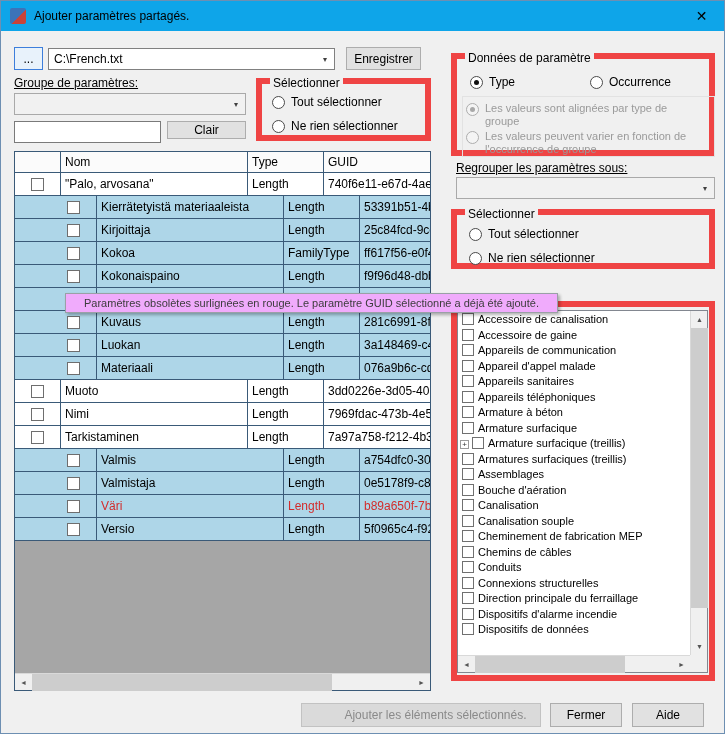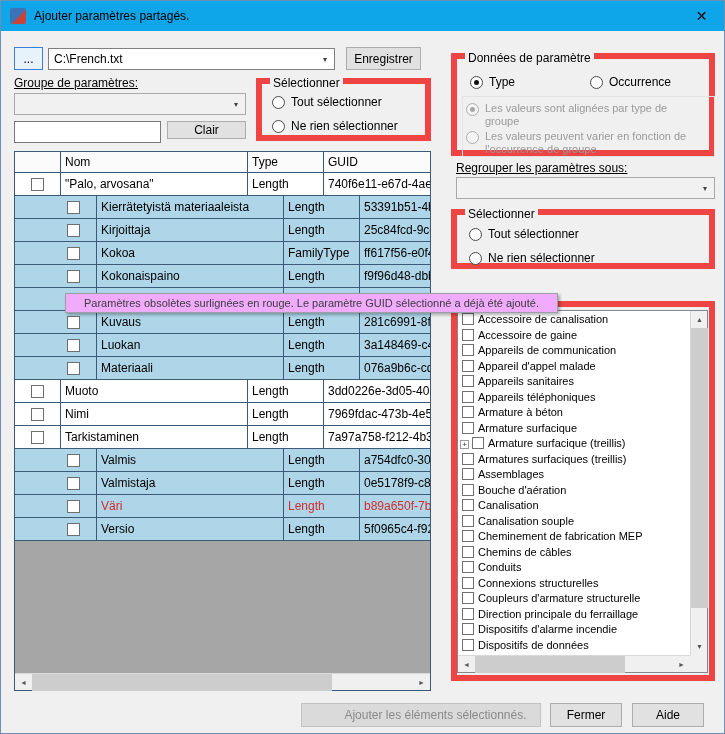--- a/index.html
+++ b/index.html
@@ -371,24 +371,20 @@
         <div class="cat-item">
           <span class="cat-cb"></span>
           <span class="cat-label">Conduits</span>
         </div>
         <div class="cat-item">
           <span class="cat-cb"></span>
           <span class="cat-label">Connexions structurelles</span>
         </div>
         <div class="cat-item">
           <span class="cat-cb"></span>
-          <span class="cat-label">Coupleurs d'armature structurelle</span>
-        </div>
-        <div class="cat-item">
-          <span class="cat-cb"></span>
           <span class="cat-label">Direction principale du ferraillage</span>
         </div>
         <div class="cat-item">
           <span class="cat-cb"></span>
           <span class="cat-label">Dispositifs d'alarme incendie</span>
         </div>
         <div class="cat-item">
           <span class="cat-cb"></span>
           <span class="cat-label">Dispositifs de données</span>
         </div>

